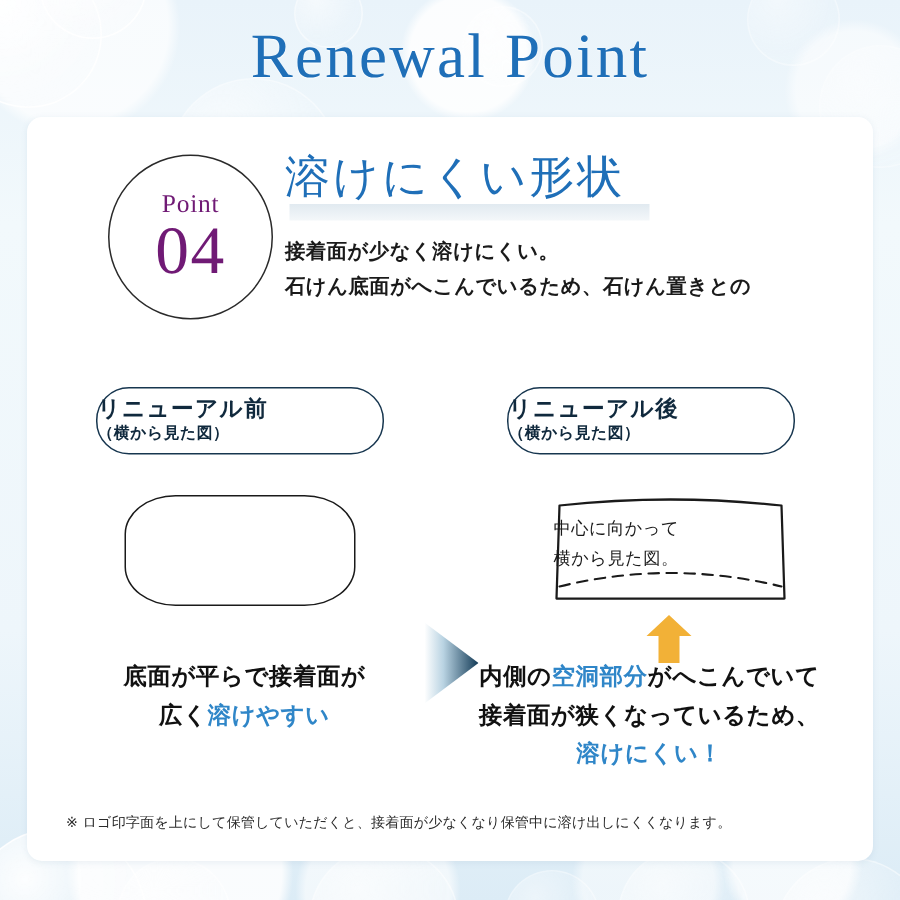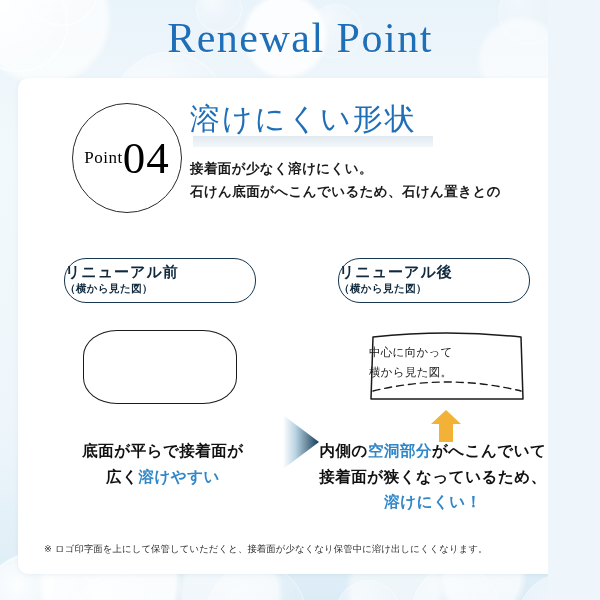--- a/index.html
+++ b/index.html
@@ -9,21 +9,21 @@
   body {
     width: 600px;
     height: 600px;
     overflow: hidden;
     font-family: "Liberation Sans", sans-serif;
     background: #eef6fb;
   }
 
   #stage {
     position: relative;
-    width: 548px;
+    width: 600px;
     height: 600px;
     background:
       radial-gradient(circle at 52% 6%, rgba(255,255,255,0.85) 0 6%, rgba(255,255,255,0) 7%),
       radial-gradient(circle at 8% 3%, rgba(255,255,255,0.7) 0 8%, rgba(255,255,255,0) 9%),
       radial-gradient(circle at 95% 10%, rgba(255,255,255,0.55) 0 5%, rgba(255,255,255,0) 6%),
       radial-gradient(circle at 20% 97%, rgba(255,255,255,0.85) 0 9%, rgba(255,255,255,0) 10%),
       radial-gradient(circle at 42% 99%, rgba(255,255,255,0.6) 0 7%, rgba(255,255,255,0) 8%),
       radial-gradient(circle at 72% 98%, rgba(255,255,255,0.5) 0 6%, rgba(255,255,255,0) 7%),
       radial-gradient(circle at 88% 96%, rgba(255,255,255,0.7) 0 5%, rgba(255,255,255,0) 6%),
       linear-gradient(180deg, #e9f3fa 0%, #f2f9fc 25%, #eef6fb 70%, #dcecf6 100%);
@@ -70,24 +70,24 @@
   
   #point-badge {
     position: absolute;
     left: 54px;
     top: 25px;
     width: 108px;
     height: 108px;
     border: 1.4px solid #2a2a2a;
     border-radius: 50%;
     display: flex;
-    flex-direction: row;
+    flex-direction: column;
     align-items: center;
     justify-content: center;
-    color: #000000;
+    color: #701a75;
   }
   #point-word {
     font-family: "Liberation Serif", "DejaVu Serif", serif;
     font-size: 17px;
     letter-spacing: 0.5px;
     line-height: 1;
     margin-bottom: 1px;
   }
   #point-num {
     font-family: "Liberation Serif", "DejaVu Serif", serif;

